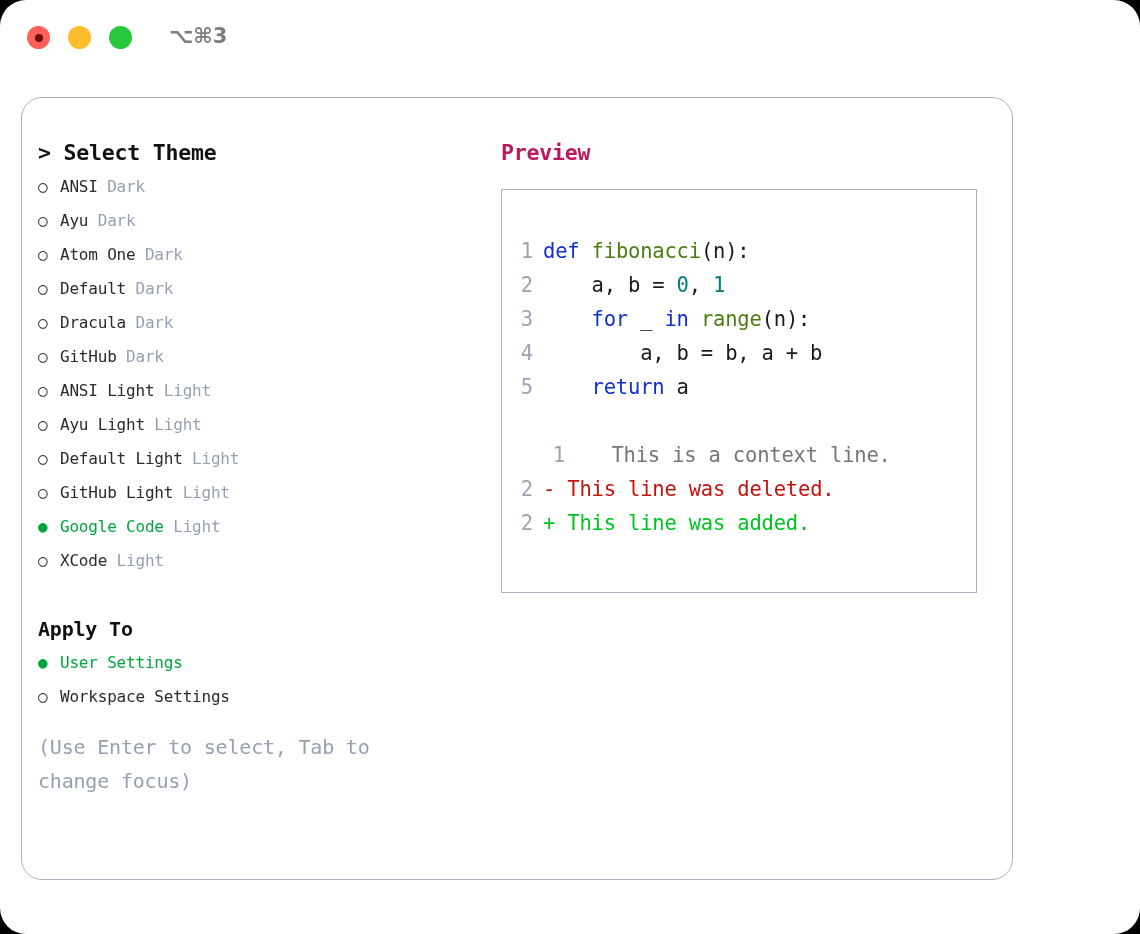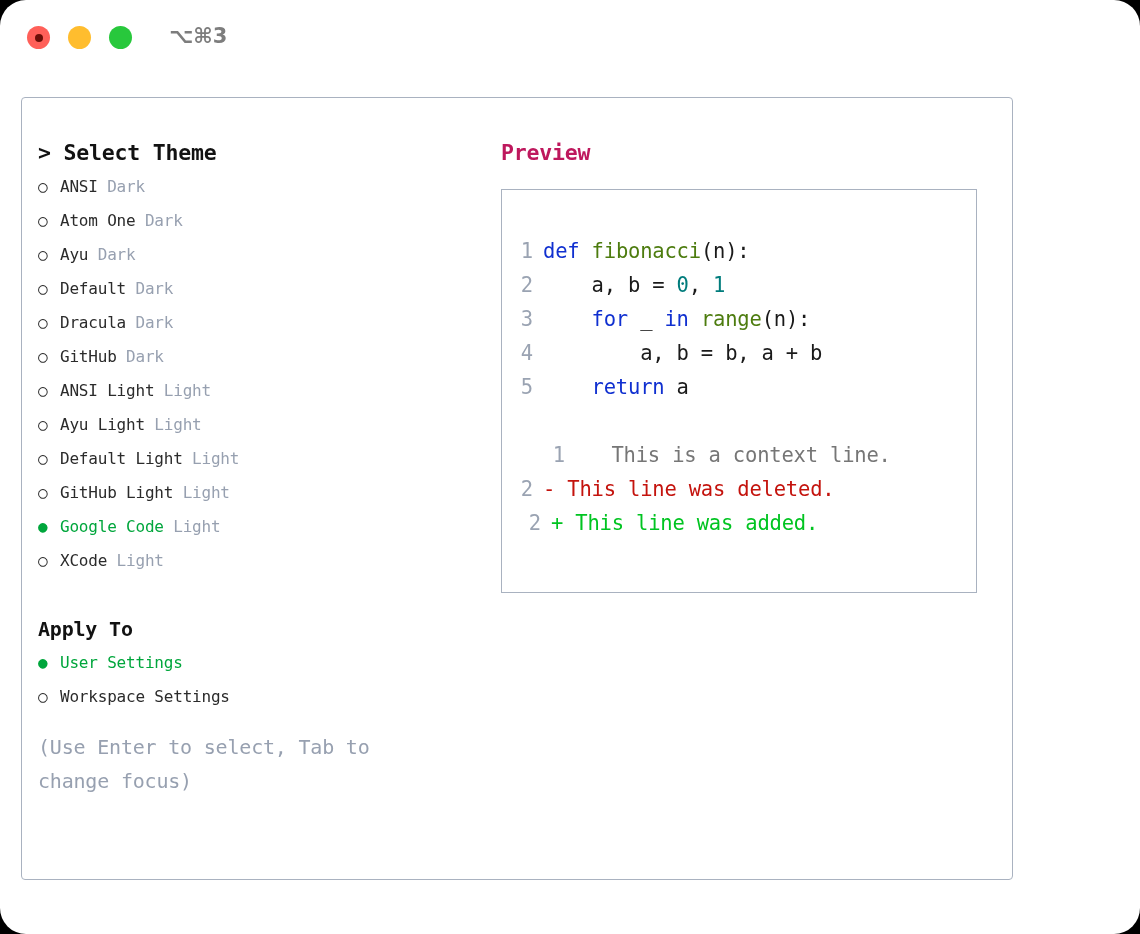--- a/index.html
+++ b/index.html
@@ -70,21 +70,21 @@
   }
 
   
   #content-panel {
     position: absolute;
     left: 21px;
     top: 97px;
     width: 992px;
     height: 783px;
     border: 1.6px solid #a9b2c0;
-    border-radius: 4px;
+    border-radius: 21px;
     background: #ffffff;
     box-sizing: border-box;
   }
 
   
   #theme-column {
     position: absolute;
     left: 16px;
     top: 38px;
     width: 430px;
@@ -178,21 +178,21 @@
     margin-right: 10px;
   }
   .kw  { color: #1030d0; }
   .fn  { color: #4d7c0f; }
   .num { color: #007c7c; }
   .pl  { color: #1a1a1a; }
 
   .diff-block { margin-top: 34px; }
   .dline-ctx { color: #767676; margin-left: 32px; }
   .dline-del { color: #c4130d; }
-  .dline-add { color: #00c421; margin-left: 8px; }
+  .dline-add { color: #00c421; }
 </style>
 </head>
 <body>
 
 <div id="window-frame">
 
   <div id="titlebar">
     <div class="traffic-lights">
       <span class="tl-dot tl-red"></span>
       <span class="tl-dot tl-yellow"></span>
@@ -200,22 +200,22 @@
     </div>
     <div id="titlebar-shortcut">⌥⌘3</div>
   </div>
 
   <div id="content-panel">
 
     <div id="theme-column">
       <div id="theme-header">&gt; Select Theme</div>
       <div id="theme-options">
           <div class="opt-row"><span class="opt-bullet">○</span><span class="opt-label">ANSI</span><span class="opt-tag"> Dark</span></div>
+          <div class="opt-row"><span class="opt-bullet">○</span><span class="opt-label">Ayu</span><span class="opt-tag"> Dark</span></div>
           <div class="opt-row"><span class="opt-bullet">○</span><span class="opt-label">Atom One</span><span class="opt-tag"> Dark</span></div>
-          <div class="opt-row"><span class="opt-bullet">○</span><span class="opt-label">Ayu</span><span class="opt-tag"> Dark</span></div>
           <div class="opt-row"><span class="opt-bullet">○</span><span class="opt-label">Default</span><span class="opt-tag"> Dark</span></div>
           <div class="opt-row"><span class="opt-bullet">○</span><span class="opt-label">Dracula</span><span class="opt-tag"> Dark</span></div>
           <div class="opt-row"><span class="opt-bullet">○</span><span class="opt-label">GitHub</span><span class="opt-tag"> Dark</span></div>
           <div class="opt-row"><span class="opt-bullet">○</span><span class="opt-label">ANSI Light</span><span class="opt-tag"> Light</span></div>
           <div class="opt-row"><span class="opt-bullet">○</span><span class="opt-label">Ayu Light</span><span class="opt-tag"> Light</span></div>
           <div class="opt-row"><span class="opt-bullet">○</span><span class="opt-label">Default Light</span><span class="opt-tag"> Light</span></div>
           <div class="opt-row"><span class="opt-bullet">○</span><span class="opt-label">GitHub Light</span><span class="opt-tag"> Light</span></div>
           <div class="opt-row selected"><span class="opt-bullet">●</span><span class="opt-label">Google Code</span><span class="opt-tag"> Light</span></div>
           <div class="opt-row"><span class="opt-bullet">○</span><span class="opt-label">XCode</span><span class="opt-tag"> Light</span></div>
         </div>

